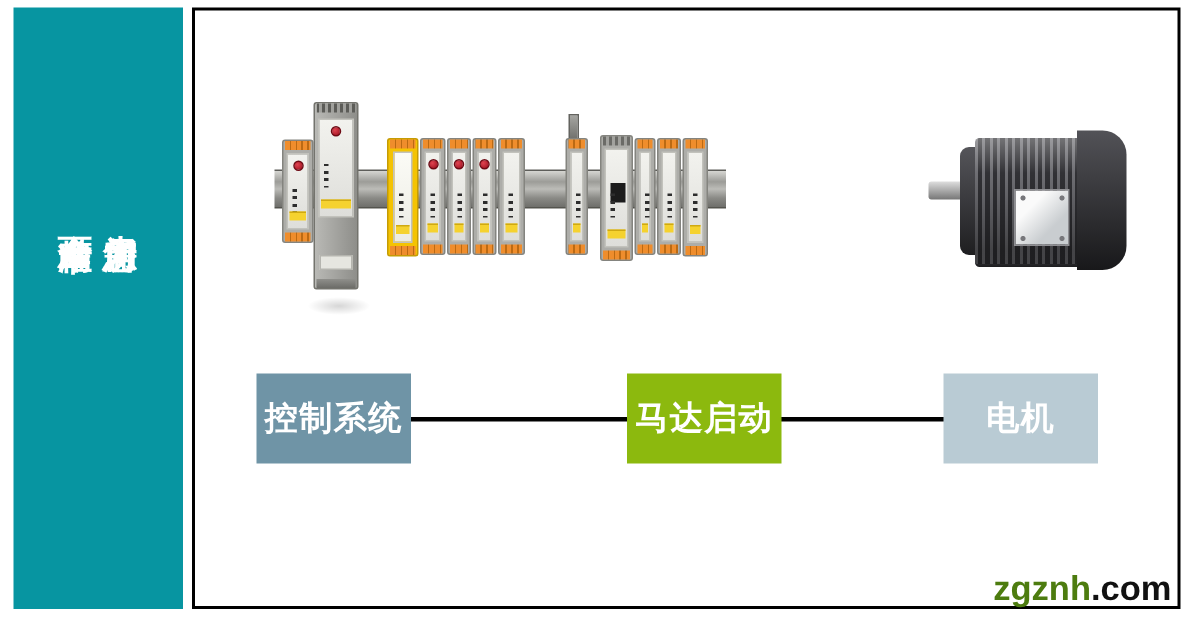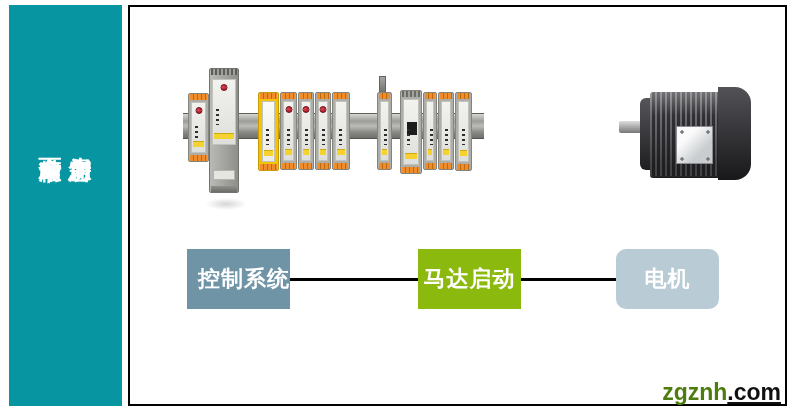--- a/index.html
+++ b/index.html
@@ -63,23 +63,23 @@
     background:
       radial-gradient(circle at 5px 5px,#77777b 1.4px,transparent 2px),
       radial-gradient(circle at 31px 5px,#77777b 1.4px,transparent 2px),
       radial-gradient(circle at 5px 32px,#77777b 1.4px,transparent 2px),
       radial-gradient(circle at 31px 32px,#77777b 1.4px,transparent 2px),
       linear-gradient(135deg,#fafafa 30%,#c9cdd0 70%);}
   
   .flow-line{position:absolute;left:238px;top:278px;width:460px;height:3px;background:#000;}
   .flow-node{position:absolute;top:249px;width:103px;height:60px;display:flex;align-items:center;justify-content:center;
     color:#fff;font-size:22px;font-weight:700;letter-spacing:1px;}
-  .flow-node.n1{left:187px;justify-content:flex-end;}
+  .flow-node.n1{left:171px;}
   .flow-node.n2{left:418px;}
-  .flow-node.n3{left:616px;border-radius:10px;}
+  .flow-node.n3{left:629px;}
   
   .watermark{position:absolute;top:379px;right:11px;font-size:23px;font-weight:700;letter-spacing:0;}
 </style>
 </head>
 <body>
 
 <div class="canvas">
 
   <div class="sidebar" style="background-color: rgb(7, 149, 161);">
     <div class="sidebar-tagline">
@@ -201,16 +201,16 @@
     <span>控制系统</span>
   </div>
   <div class="flow-node n2" style="background-color: rgb(140, 185, 14);">
     <span>马达启动</span>
   </div>
   <div class="flow-node n3" style="background-color: rgb(185, 203, 212);">
     <span>电机</span>
   </div>
 
   <div class="watermark">
-    <span style="color: #4d7c0f;">zgznh</span><span style="color: rgb(17, 17, 17); text-decoration: underline;">.com</span>
+    <span style="color: #4d7c0f;">zgznh</span><span style="color: rgb(17, 17, 17);">.com</span>
   </div>
 
 </div>
 
 </body></html>

